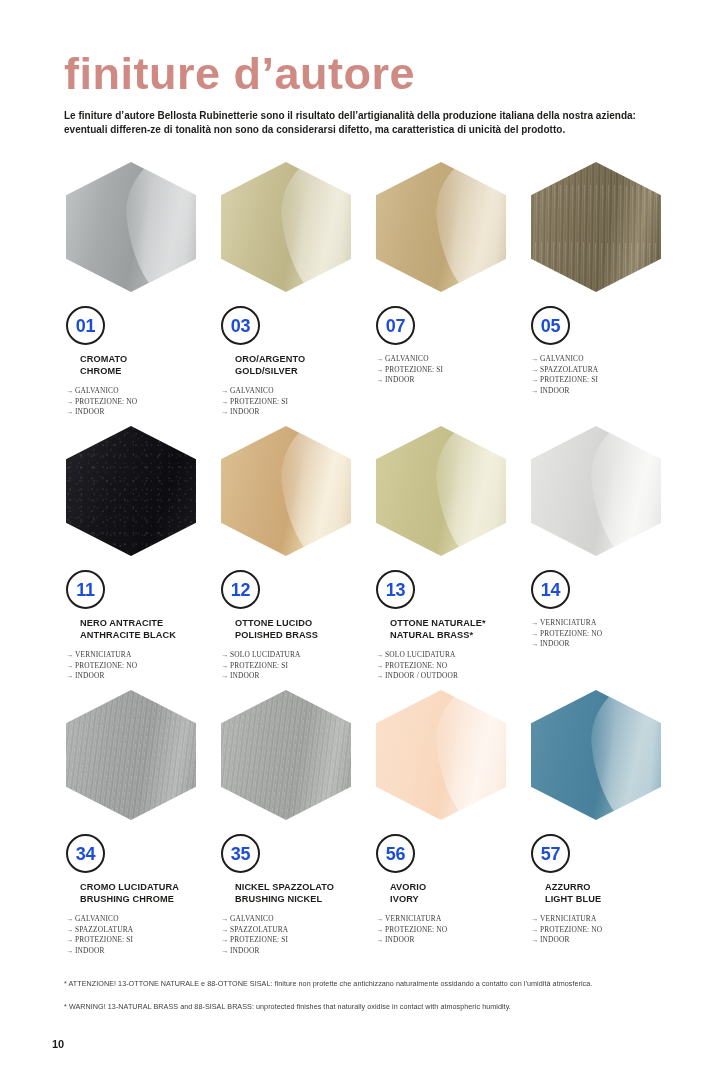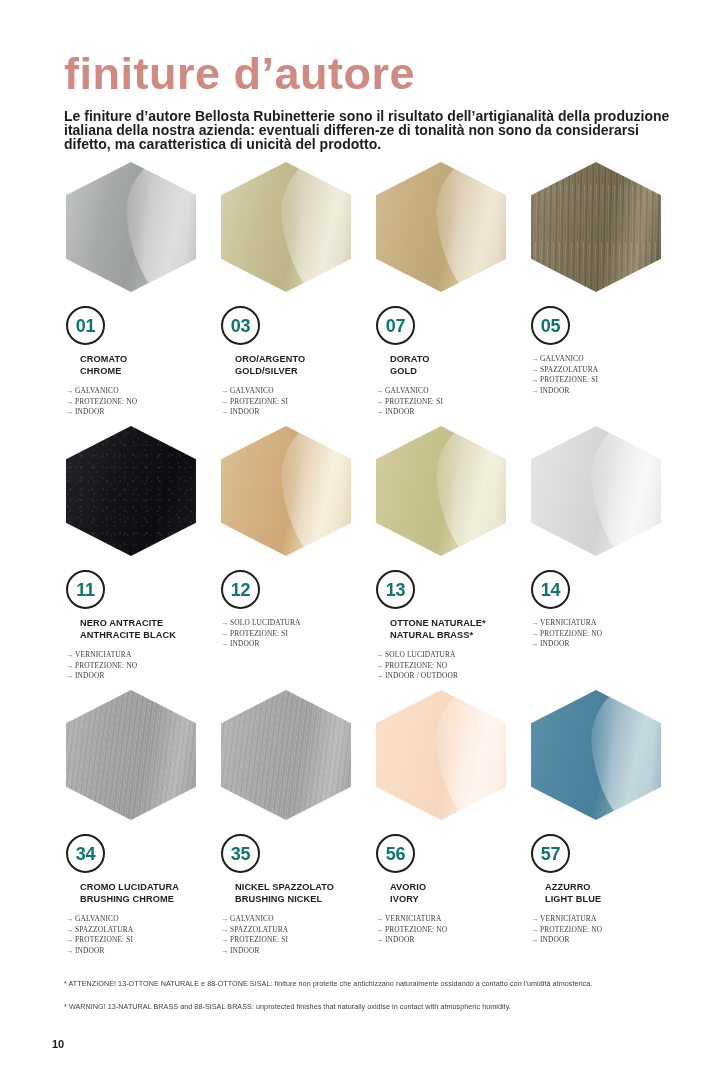--- a/index.html
+++ b/index.html
@@ -35,21 +35,21 @@
     font-size: 45px;
     line-height: 52px;
     font-weight: 700;
     color: #cf8a83;
     letter-spacing: 0.5px;
     margin: 0;
     white-space: nowrap;
   }
   .page-intro {
     margin: 9px 0 0 0;
-    font-size: 14px;
+    font-size: 10px;
     line-height: 14px;
     color: #1d1d1b;
     font-weight: 600;
     max-width: 617px;
     letter-spacing: 0.01px;
   }
 
   
   .grid {
     position: absolute;
@@ -151,21 +151,21 @@
     box-sizing: border-box;
     display: flex;
     align-items: center;
     justify-content: center;
     margin-top: 14px;
     margin-left: 2px;
   }
   .badge-num {
     font-size: 18px;
     font-weight: 700;
-    color: #0f766e;
+    color: #1d4ed8;
     line-height: 1;
     letter-spacing: -0.3px;
   }
 
   .names {
     margin-top: 9px;
     margin-left: 16px;
   }
   .name-it, .name-en {
     font-size: 9.2px;
@@ -266,24 +266,20 @@
             <div class="attr"><span class="arrow">→</span><span>INDOOR</span></div>
           </div>
         </div>
         <div class="card">
           <div class="swatch-wrap">
             <div class="hex gloss" style="background: linear-gradient(103deg, rgb(210, 189, 146) 0%, rgb(198, 173, 127) 32%, rgb(191, 166, 118) 56%, rgb(224, 207, 170) 78%, rgb(185, 159, 112) 100%);"></div>
           </div>
           <div class="badge">
             <span class="badge-num">07</span>
           </div>
-          <div class="names">
-            <div class="name-it">DORATO</div>
-            <div class="name-en">GOLD</div>
-          </div>
           <div class="attrs">
             <div class="attr"><span class="arrow">→</span><span>GALVANICO</span></div>
             <div class="attr"><span class="arrow">→</span><span>PROTEZIONE: SI</span></div>
             <div class="attr"><span class="arrow">→</span><span>INDOOR</span></div>
           </div>
         </div>
         <div class="card">
           <div class="swatch-wrap">
             <div class="hex vbrushed" style="background: linear-gradient(100deg, rgb(139, 127, 99) 0%, rgb(119, 107, 80) 35%, rgb(110, 99, 73) 58%, rgb(148, 136, 107) 80%, rgb(95, 85, 63) 100%);"></div>
           </div>
@@ -315,20 +311,24 @@
             <div class="attr"><span class="arrow">→</span><span>PROTEZIONE: NO</span></div>
             <div class="attr"><span class="arrow">→</span><span>INDOOR</span></div>
           </div>
         </div>
         <div class="card">
           <div class="swatch-wrap">
             <div class="hex gloss" style="background: linear-gradient(103deg, rgb(220, 193, 147) 0%, rgb(211, 177, 130) 30%, rgb(205, 168, 117) 55%, rgb(239, 224, 185) 76%, rgb(211, 176, 124) 100%);"></div>
           </div>
           <div class="badge">
             <span class="badge-num">12</span>
+          </div>
+          <div class="names">
+            <div class="name-it">OTTONE LUCIDO</div>
+            <div class="name-en">POLISHED BRASS</div>
           </div>
           <div class="attrs">
             <div class="attr"><span class="arrow">→</span><span>SOLO LUCIDATURA</span></div>
             <div class="attr"><span class="arrow">→</span><span>PROTEZIONE: SI</span></div>
             <div class="attr"><span class="arrow">→</span><span>INDOOR</span></div>
           </div>
         </div>
         <div class="card">
           <div class="swatch-wrap">
             <div class="hex gloss" style="background: linear-gradient(103deg, rgb(211, 207, 158) 0%, rgb(201, 195, 144) 30%, rgb(195, 189, 136) 55%, rgb(227, 223, 184) 76%, rgb(198, 192, 138) 100%);"></div>

